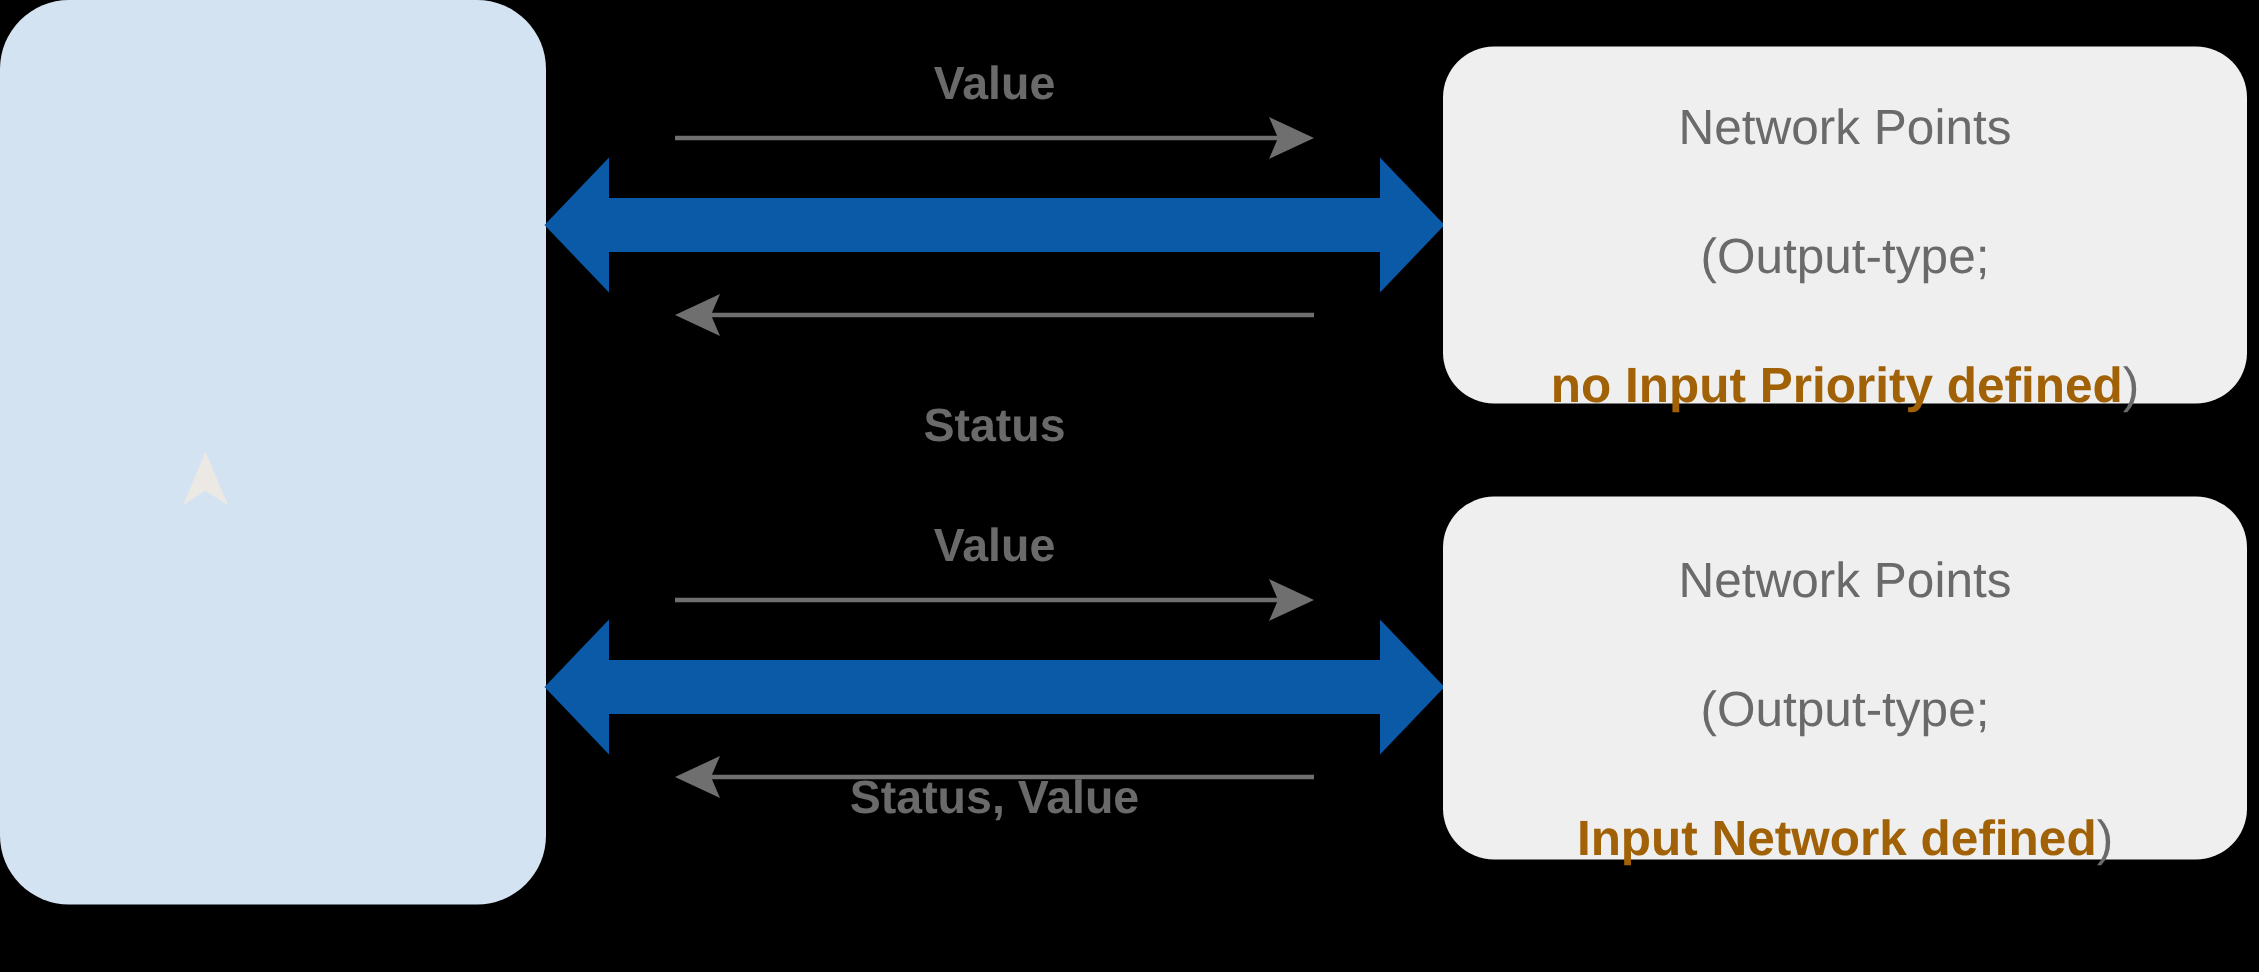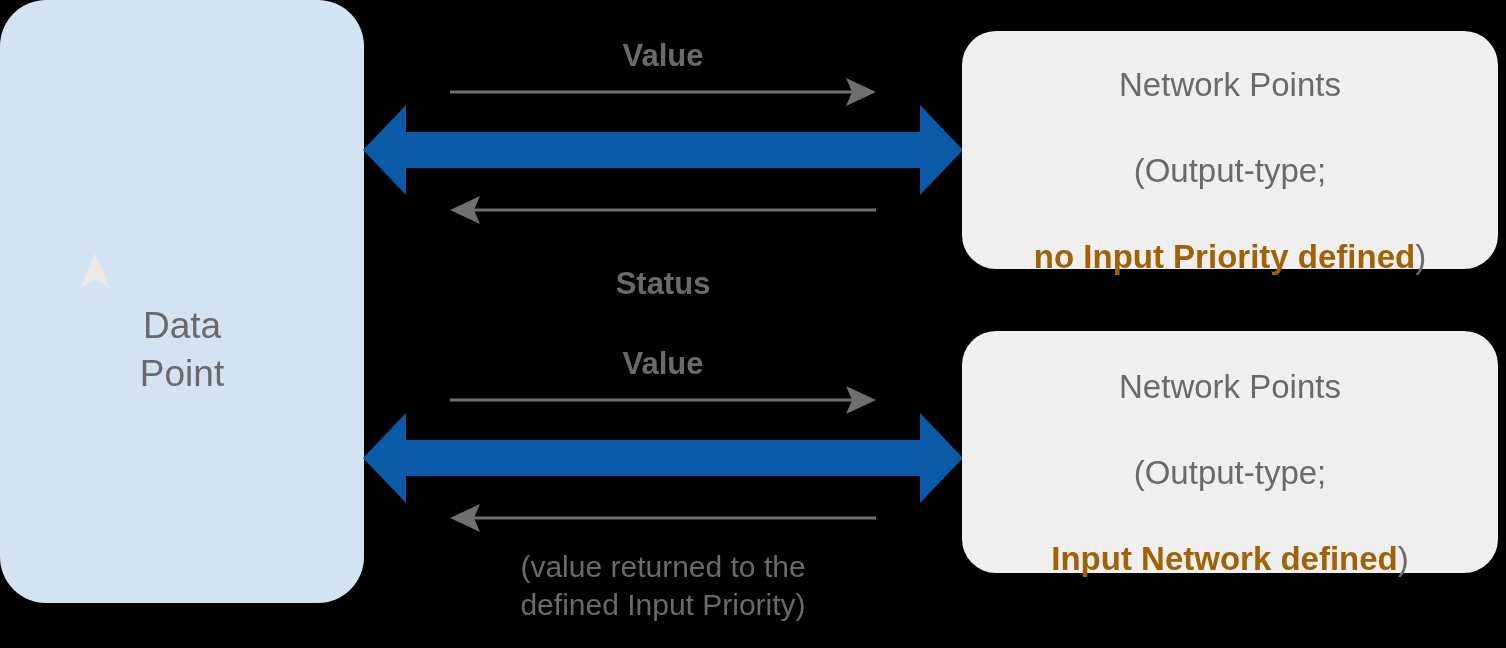--- a/index.html
+++ b/index.html
@@ -110,22 +110,20 @@
 </head>
 <body>
 
 <div id="canvas">
 
   <div class="node node-datapoint">
     <div class="dp-inner">
       <svg class="dp-glyph" viewBox="0 0 34 40" aria-hidden="true">
         <path d="M17 2 L32 38 L17 28 L2 38 Z" fill="#ece9e4"></path>
       </svg>
-      <span>Data
-Point</span>
     </div>
   </div>
 
   <div class="arrow-group upper">
 
     <svg class="arrow-svg" width="606" height="262" viewBox="0 0 606 262" aria-hidden="true">
 
       <g>
         <line x1="90" y1="64" x2="496" y2="64" stroke="#6f6f6f" stroke-width="3"></line>
         <path d="M516 64 L486 50 L492 64 L486 78 Z" fill="#6f6f6f"></path>
@@ -176,22 +174,21 @@
                  L46 167 Z" fill="#0a5aa8"></path>
       </g>
 
       <g>
         <line x1="516" y1="182" x2="110" y2="182" stroke="#6f6f6f" stroke-width="3"></line>
         <path d="M90 182 L120 168 L114 182 L120 196 Z" fill="#6f6f6f"></path>
       </g>
     </svg>
 
     <div class="arrow-label label-value-bot">Value</div>
-    <div class="arrow-label light label-note-bot">(value returned to the
-defined Input Priority)</div>
+    <div class="arrow-label label-status-bot">Status, Value</div>
   </div>
 
   <div class="node node-network top">
     <div class="nw-inner">
       <span>Network Points</span><br>
       <span>(Output-type;</span><br>
       <b>no Input Priority defined</b><span>)</span>
     </div>
   </div>
 

